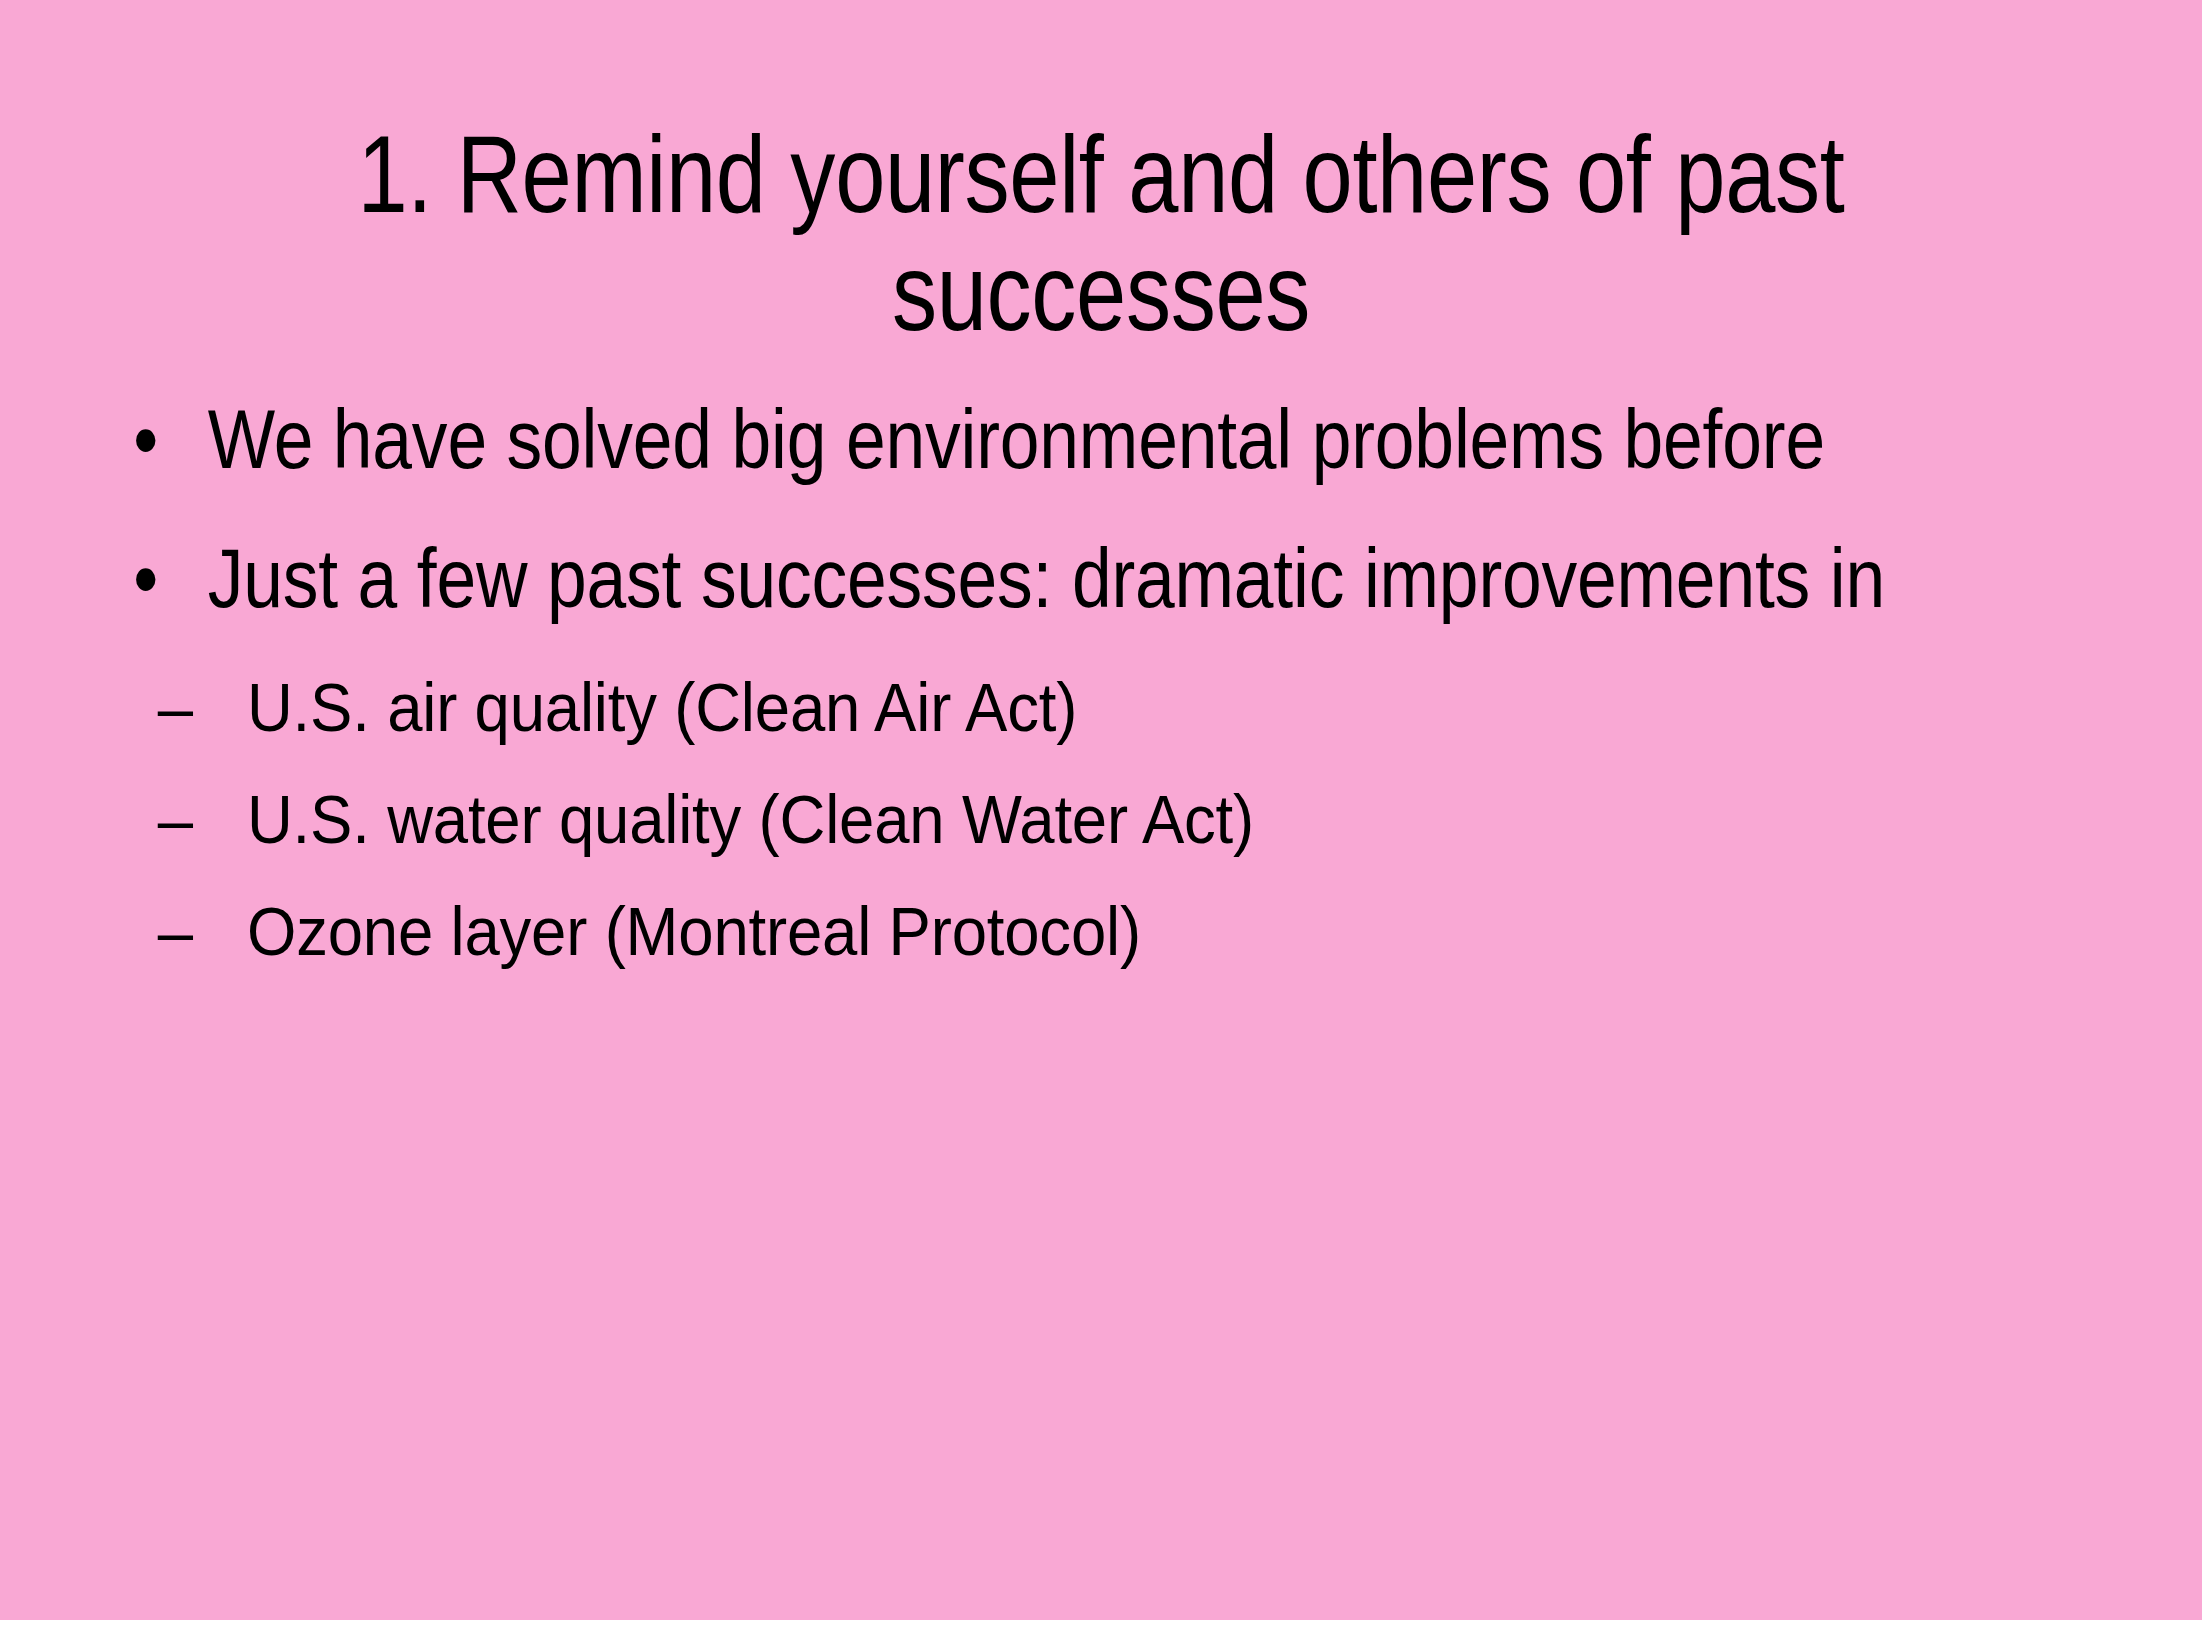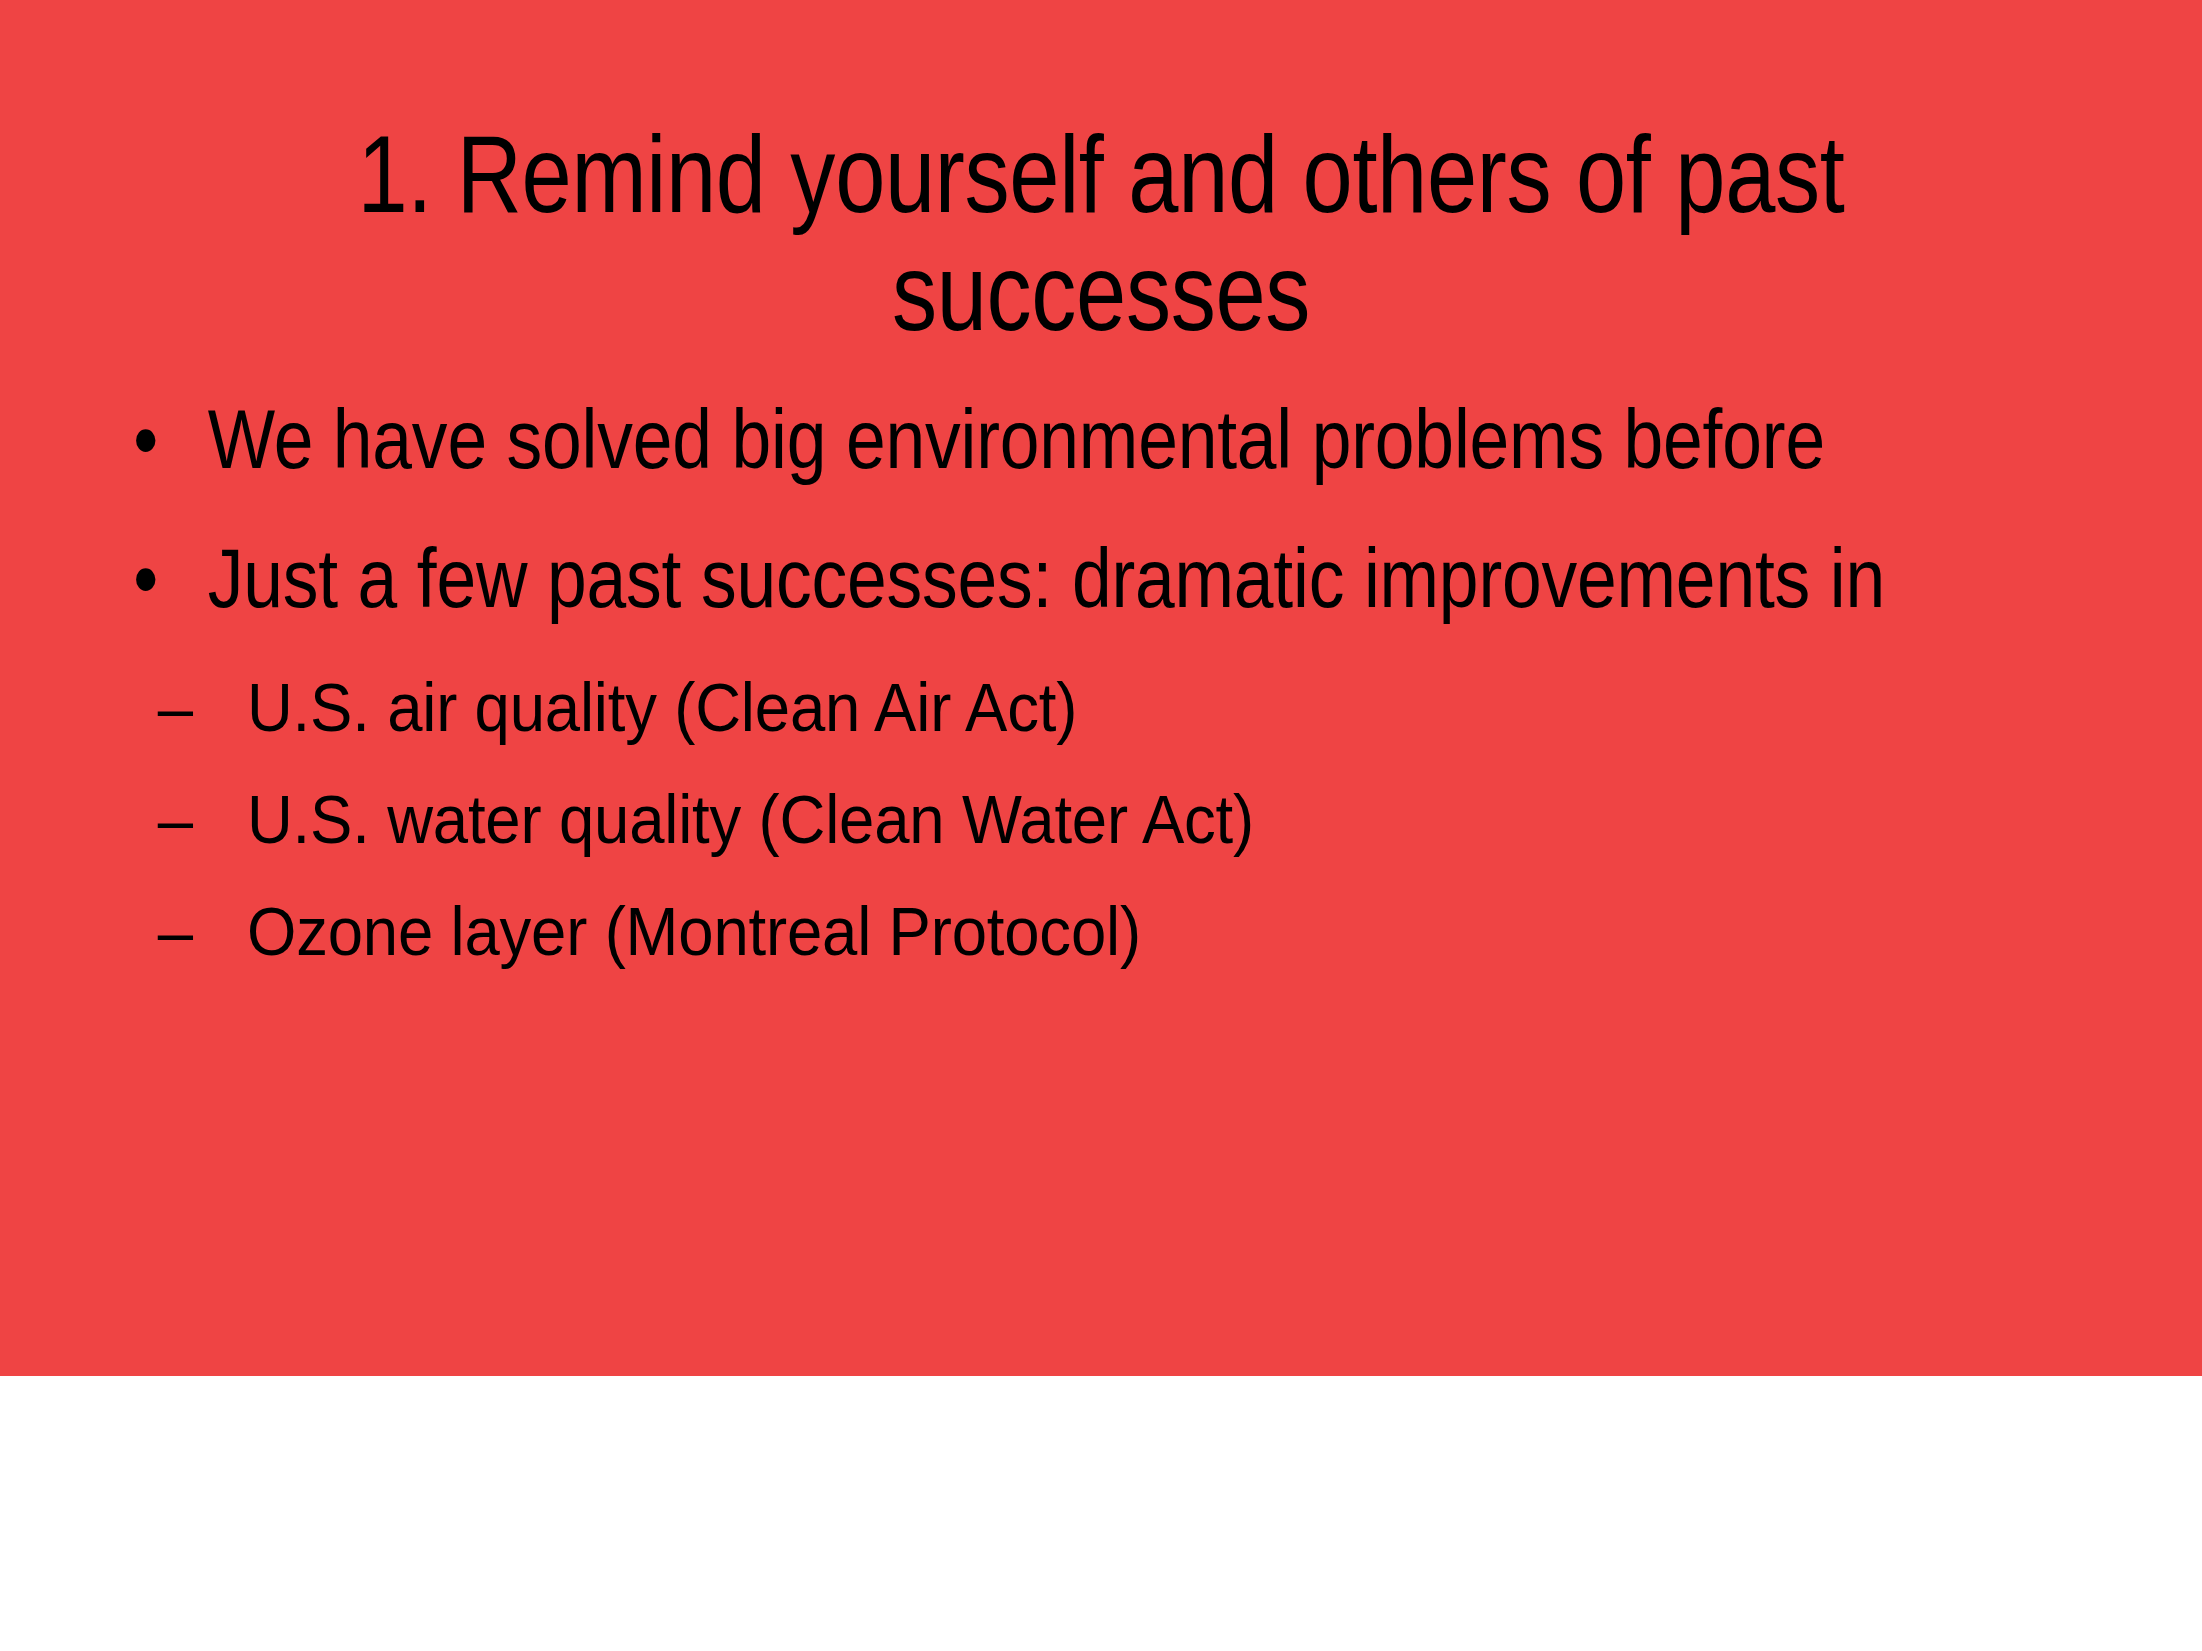--- a/index.html
+++ b/index.html
@@ -12,22 +12,22 @@
     height: 1652px;
     overflow: hidden;
     font-family: "Liberation Sans", sans-serif;
     color: #000000;
     -webkit-font-smoothing: antialiased;
   }
 
   #slide {
     position: relative;
     width: 2203px;
-    height: 1376px;
-    background: #ef4444;
+    height: 1620px;
+    background: #f9a8d4;
     box-sizing: border-box;
   }
 
   
   .slide-title {
     position: absolute;
     left: 120px;
     top: 41px;
     width: 1962px;
     text-align: center;

